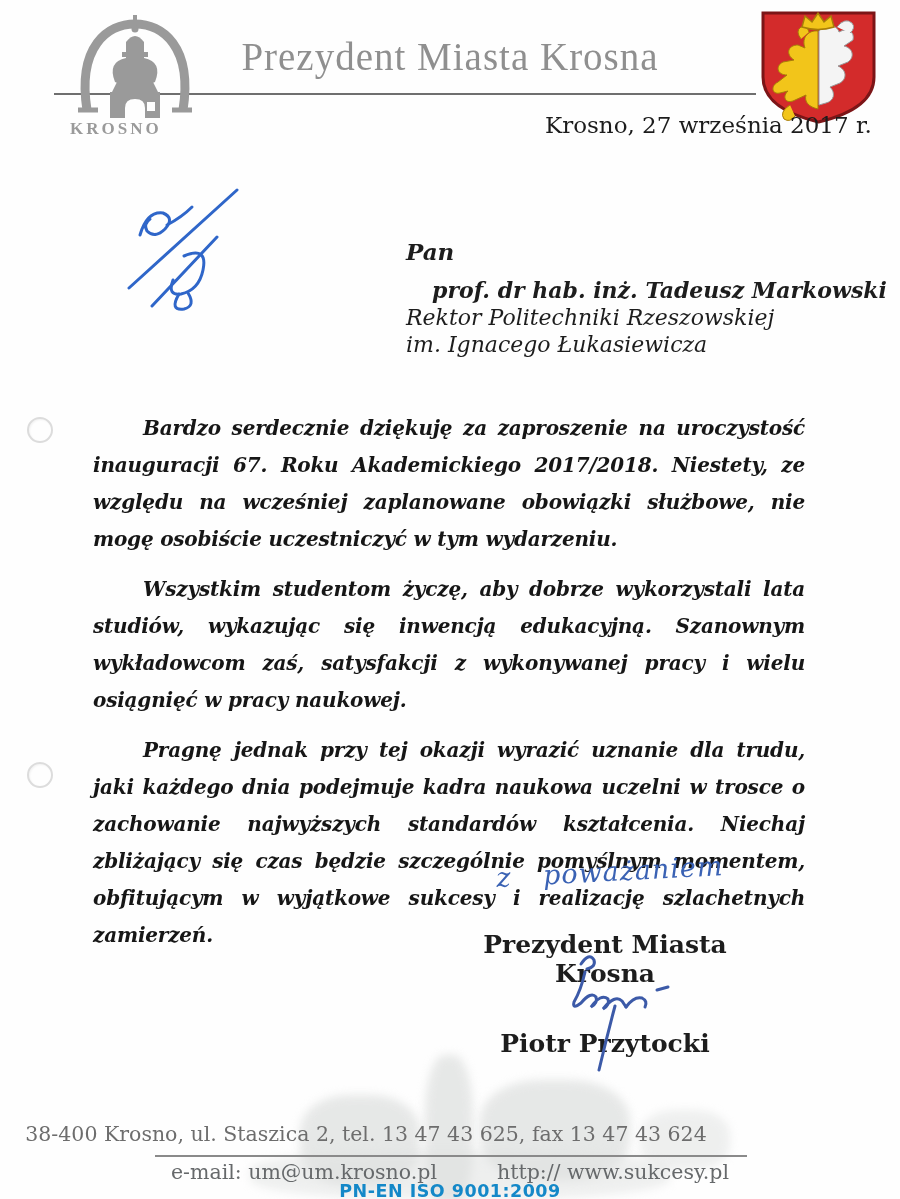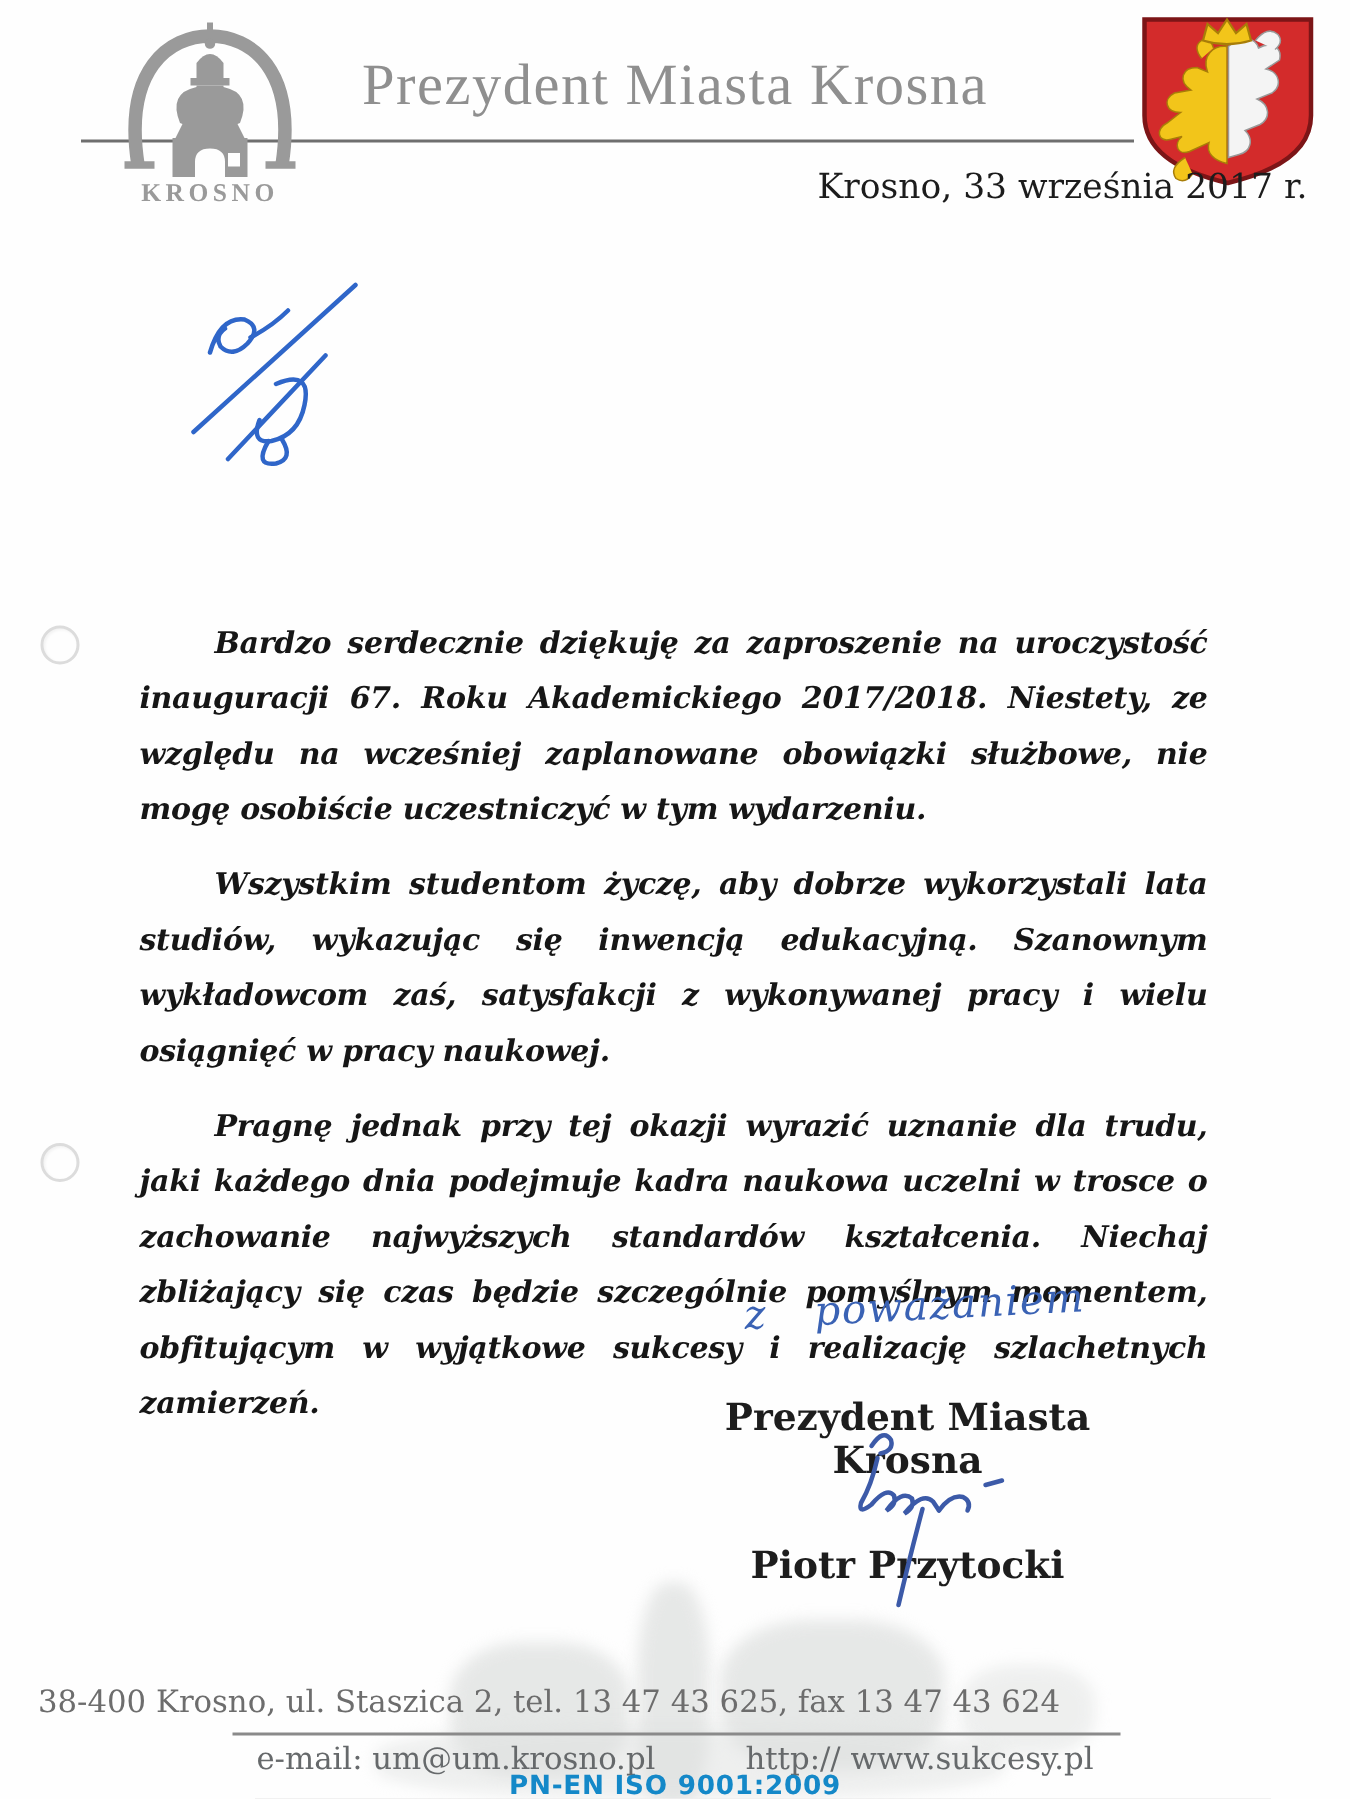--- a/index.html
+++ b/index.html
@@ -5,21 +5,21 @@
   * { margin:0; padding:0; box-sizing:border-box; }
   html,body { background:#e8e8e8; }
   .page {
     position:relative; width:900px; height:1199px; margin:0 auto;
     background:#fefefe; overflow:hidden;
     font-family:"DejaVu Serif", serif; color:#1d1d1d;
   }
 
   
   .hdr-rule { position:absolute; left:54px; top:93px; width:702px; height:2px; background:#6f6f6f; }
-  .logo-wrap { position:absolute; left:70px; top:12px; width:140px; height:125px; text-align:center; }
+  .logo-wrap { position:absolute; left:70px; top:12px; width:140px; height:125px; }
   .logo-text {
     position:absolute; left:0; right:0; top:107px;
     font-family:"Liberation Serif", serif; font-weight:bold; font-size:17px;
     letter-spacing:3px; color:#9a9a9a;
   }
   .hdr-title {
     position:absolute; left:0; top:34px; width:900px; text-align:center;
     font-family:"Liberation Serif", serif; font-size:39px; color:#8f8f8f; letter-spacing:1px;
   }
   .coa { position:absolute; left:757px; top:9px; }
@@ -117,36 +117,42 @@
     </g>
 
     <g fill="#f4f4f4" stroke="#9a9a9a" stroke-width="1">
       <path d="M62 22 C70 14 80 16 82 23 C91 18 98 23 96 31 L87 37 C96 39 98 48 91 53 L81 57 C90 61 90 70 83 74 L73 78 C79 84 77 92 69 94 L62 96 Z"></path>
       <path d="M80 18 Q88 8 95 14 Q99 19 93 24"></path>
     </g>
 
     <path d="M45 18 L48 7 L55 13 L61 4 L67 13 L74 7 L77 18 Q61 23 45 18 Z" fill="#f2c51a" stroke="#a87d08" stroke-width="1.5"></path>
   </svg>
 
-  <div class="date-line">Krosno, 33 września 2017 r.</div>
+  <div class="date-line">Krosno, 27 września 2017 r.</div>
 
   <div class="punch p1"></div>
   <div class="punch p2"></div>
 
   <svg class="initials" width="135" height="135" viewBox="0 0 135 135">
     <g fill="none" stroke="#2f66c9" stroke-width="3" stroke-linecap="round">
       <path d="M18 55 Q25 31 41 33 Q53 38 43 49 Q33 59 25 51 Q21 44 28 39"></path>
       <path d="M45 45 Q60 37 70 27"></path>
       <path d="M7 108 L115 10"></path>
       <path d="M30 126 L95 57"></path>
       <path d="M62 76 Q86 66 81 90 Q77 110 59 114 Q45 116 51 100"></path>
       <path d="M57 114 Q47 131 62 129 Q74 126 66 113"></path>
     </g>
   </svg>
 
+  <div class="addr">
+    <div class="salutation">Pan</div>
+    <div class="name">prof. dr hab. inż. Tadeusz Markowski</div>
+    <div class="t1">Rektor Politechniki Rzeszowskiej</div>
+    <div class="t2">im. Ignacego Łukasiewicza</div>
+  </div>
 
   <div class="body-txt">
     <p>Bardzo serdecznie dziękuję za zaproszenie na uroczystość inauguracji 67. Roku Akademickiego 2017/2018. Niestety, ze względu na wcześniej zaplanowane obowiązki służbowe, nie mogę osobiście uczestniczyć w tym wydarzeniu.</p>
     <p>Wszystkim studentom życzę, aby dobrze wykorzystali lata studiów, wykazując się inwencją edukacyjną. Szanownym wykładowcom zaś, satysfakcji z wykonywanej pracy i wielu osiągnięć w pracy naukowej.</p>
     <p>Pragnę jednak przy tej okazji wyrazić uznanie dla trudu, jaki każdego dnia podejmuje kadra naukowa uczelni w trosce o zachowanie najwyższych standardów kształcenia. Niechaj zbliżający się czas będzie szczególnie pomyślnym momentem, obfitującym w wyjątkowe sukcesy i realizację szlachetnych zamierzeń.</p>
   </div>
 
   <div class="closing-hw">z poważaniem</div>
 
   <div class="signer">

